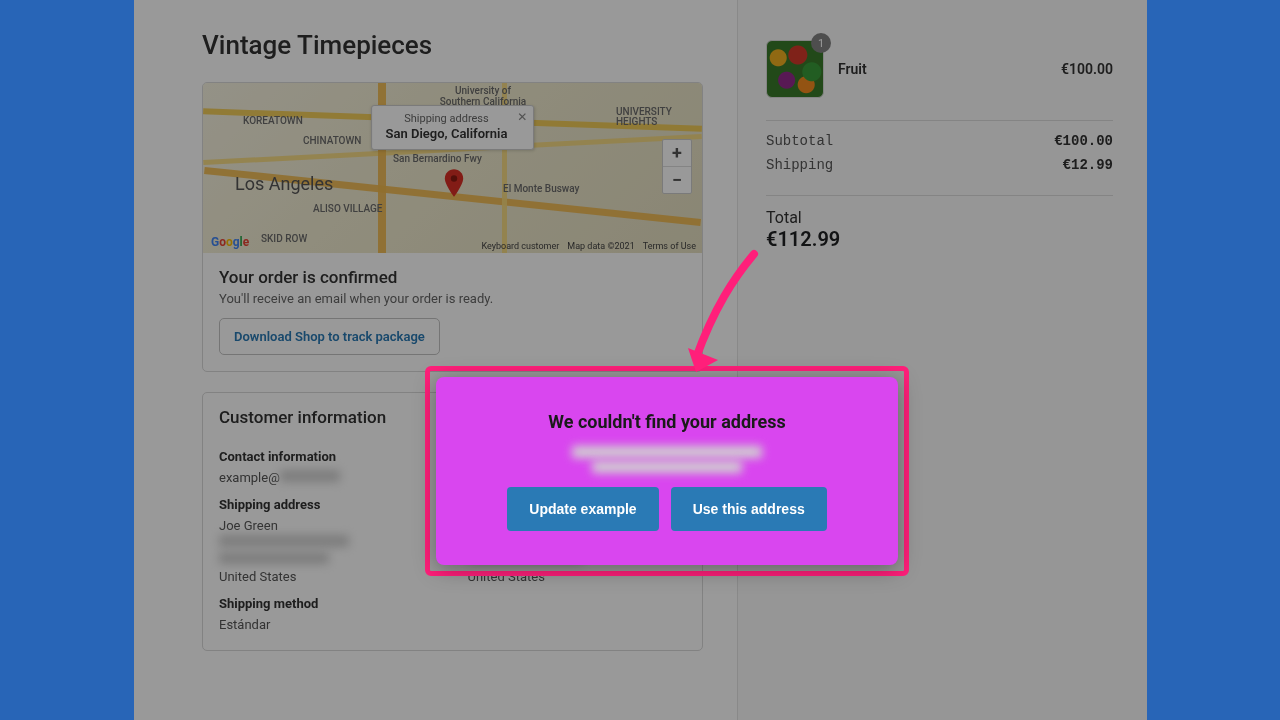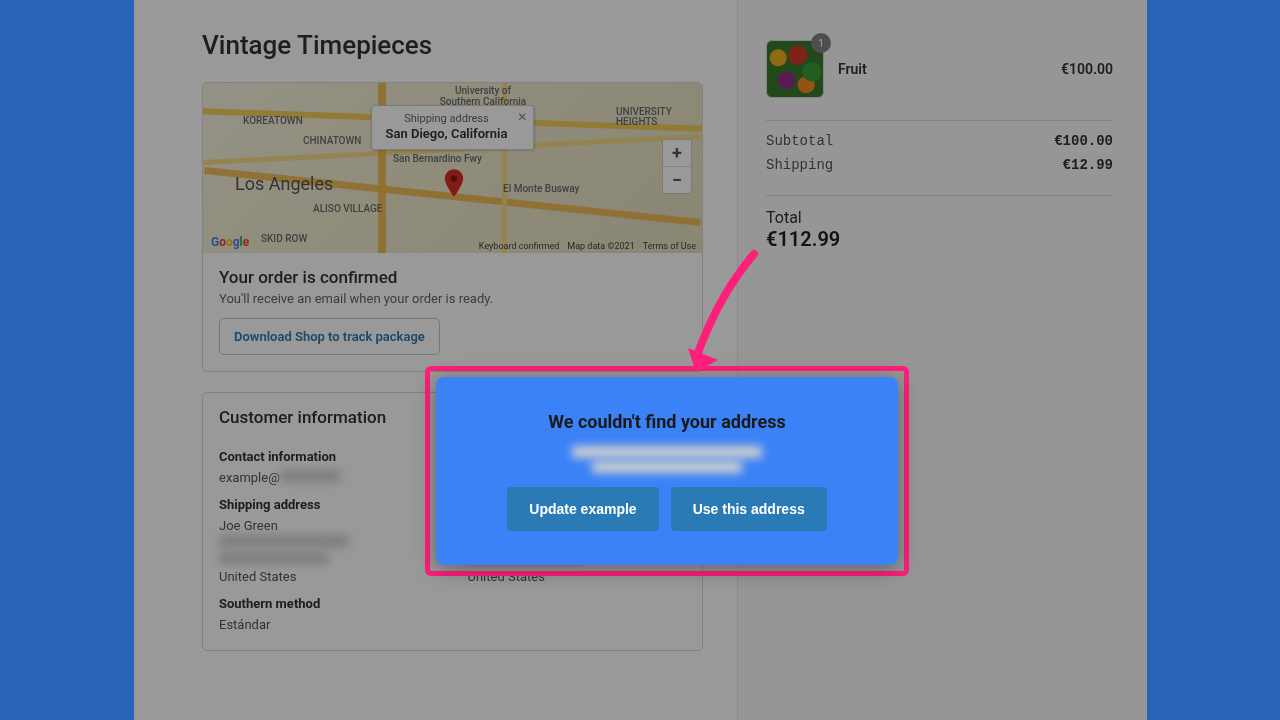--- a/index.html
+++ b/index.html
@@ -193,21 +193,21 @@
     left: 425px; top: 366px;
     width: 484px; height: 210px;
     border: 5px solid #ff1f7a;
     border-radius: 6px;
     box-sizing: border-box;
     padding: 6px;
     pointer-events: auto;
   }
   .modal-card {
     width:100%; height:100%;
-    background:#3b82f6;
+    background:#d946ef;
     border-radius: 8px;
     box-shadow: 0 4px 22px rgba(0,0,0,0.35);
     display:flex; flex-direction:column; align-items:center; justify-content:center;
     gap: 14px;
     padding: 18px 20px;
     box-sizing: border-box;
   }
   .modal-title { font-size:18px; font-weight:700; color:#1a1a1a;}
   .modal-addr { display:flex; flex-direction:column; gap:3px; align-items:center;}
   .modal-addr .blur { height:12px; }
@@ -275,21 +275,21 @@
                 <path fill="#d93025" d="M12 0C6.5 0 2 4.5 2 10c0 7 10 20 10 20s10-13 10-20C22 4.5 17.5 0 12 0z"></path>
                 <circle cx="12" cy="10" r="3.5" fill="#8a1a12"></circle>
               </svg>
           </div>
           <div class="map-zoom">
             <div>+</div>
             <div>−</div>
           </div>
           <div class="google-mark"><span>G</span><span>o</span><span>o</span><span>g</span><span>l</span><span>e</span></div>
           <div class="map-credits">
-            <span>Keyboard confirmed</span>
+            <span>Keyboard customer</span>
             <span>Map data ©2021</span>
             <span>Terms of Use</span>
           </div>
         </div>
         <div class="conf-body">
           <div class="conf-h">Your order is confirmed</div>
           <div class="conf-sub">You'll receive an email when your order is ready.</div>
           <div class="dl-btn">Download Shop to track package</div>
         </div>
       </div>
@@ -298,21 +298,21 @@
         <div class="cust-h">Customer information</div>
         <div class="cust-grid">
           <div class="cust-block">
             <h4>Contact information</h4>
             <div class="line"><span>example@</span><span class="blur" style="width:60px;height:12px;">xxxxxx</span></div>
             <h4>Shipping address</h4>
             <div class="line">Joe Green</div>
             <div class="line"><span class="blur" style="width:130px;height:12px;">x</span></div>
             <div class="line"><span class="blur" style="width:110px;height:12px;">x</span></div>
             <div class="line">United States</div>
-            <h4>Southern method</h4>
+            <h4>Shipping method</h4>
             <div class="line">Estándar</div>
           </div>
           <div class="cust-block">
             <h4 style="visibility:hidden;">.</h4>
             <div class="line" style="visibility:hidden;">.</div>
             <h4 style="visibility:hidden;">.</h4>
             <div class="line">Joe Green</div>
             <div class="line"><span class="blur" style="width:140px;height:12px;">x</span></div>
             <div class="line"><span class="blur" style="width:115px;height:12px;">x</span></div>
             <div class="line">United States</div>

